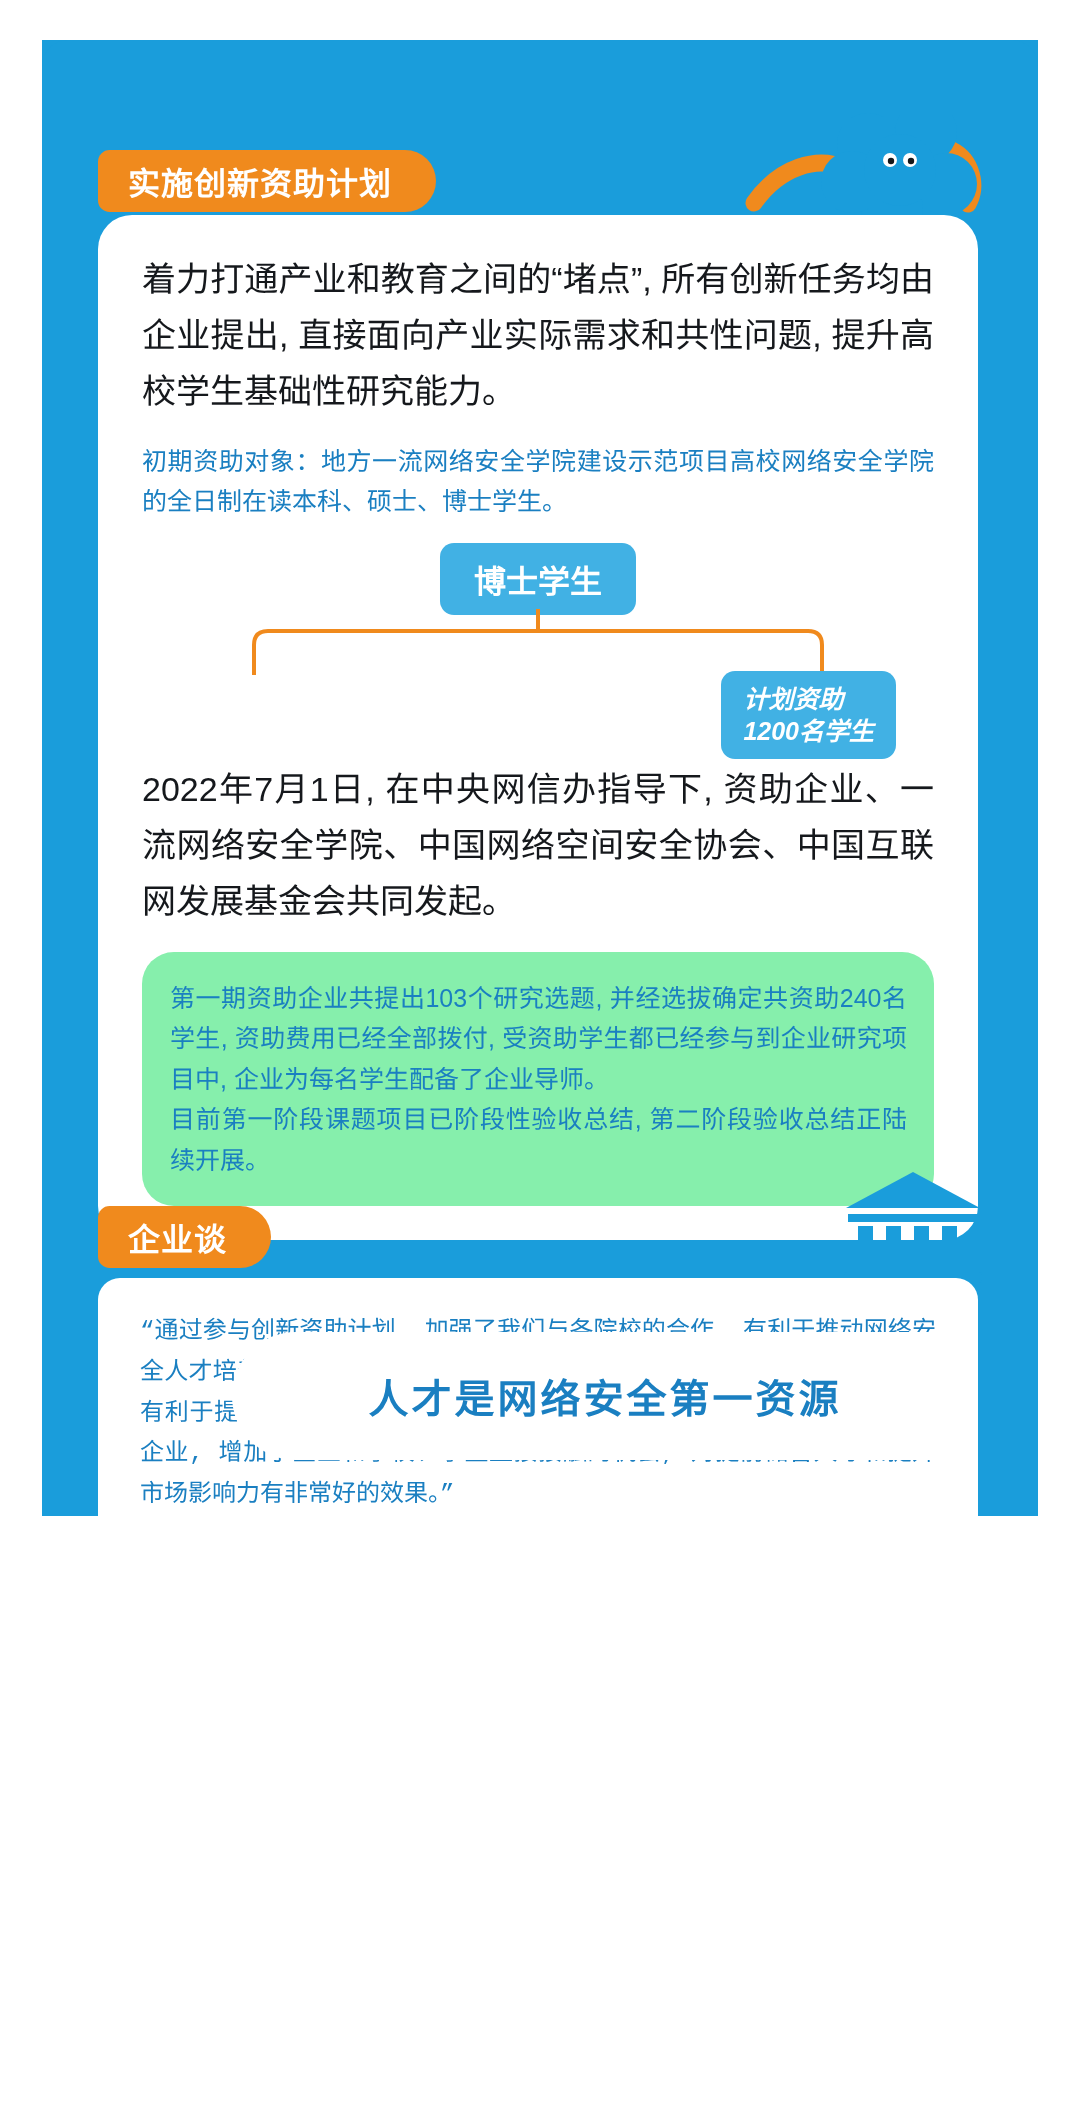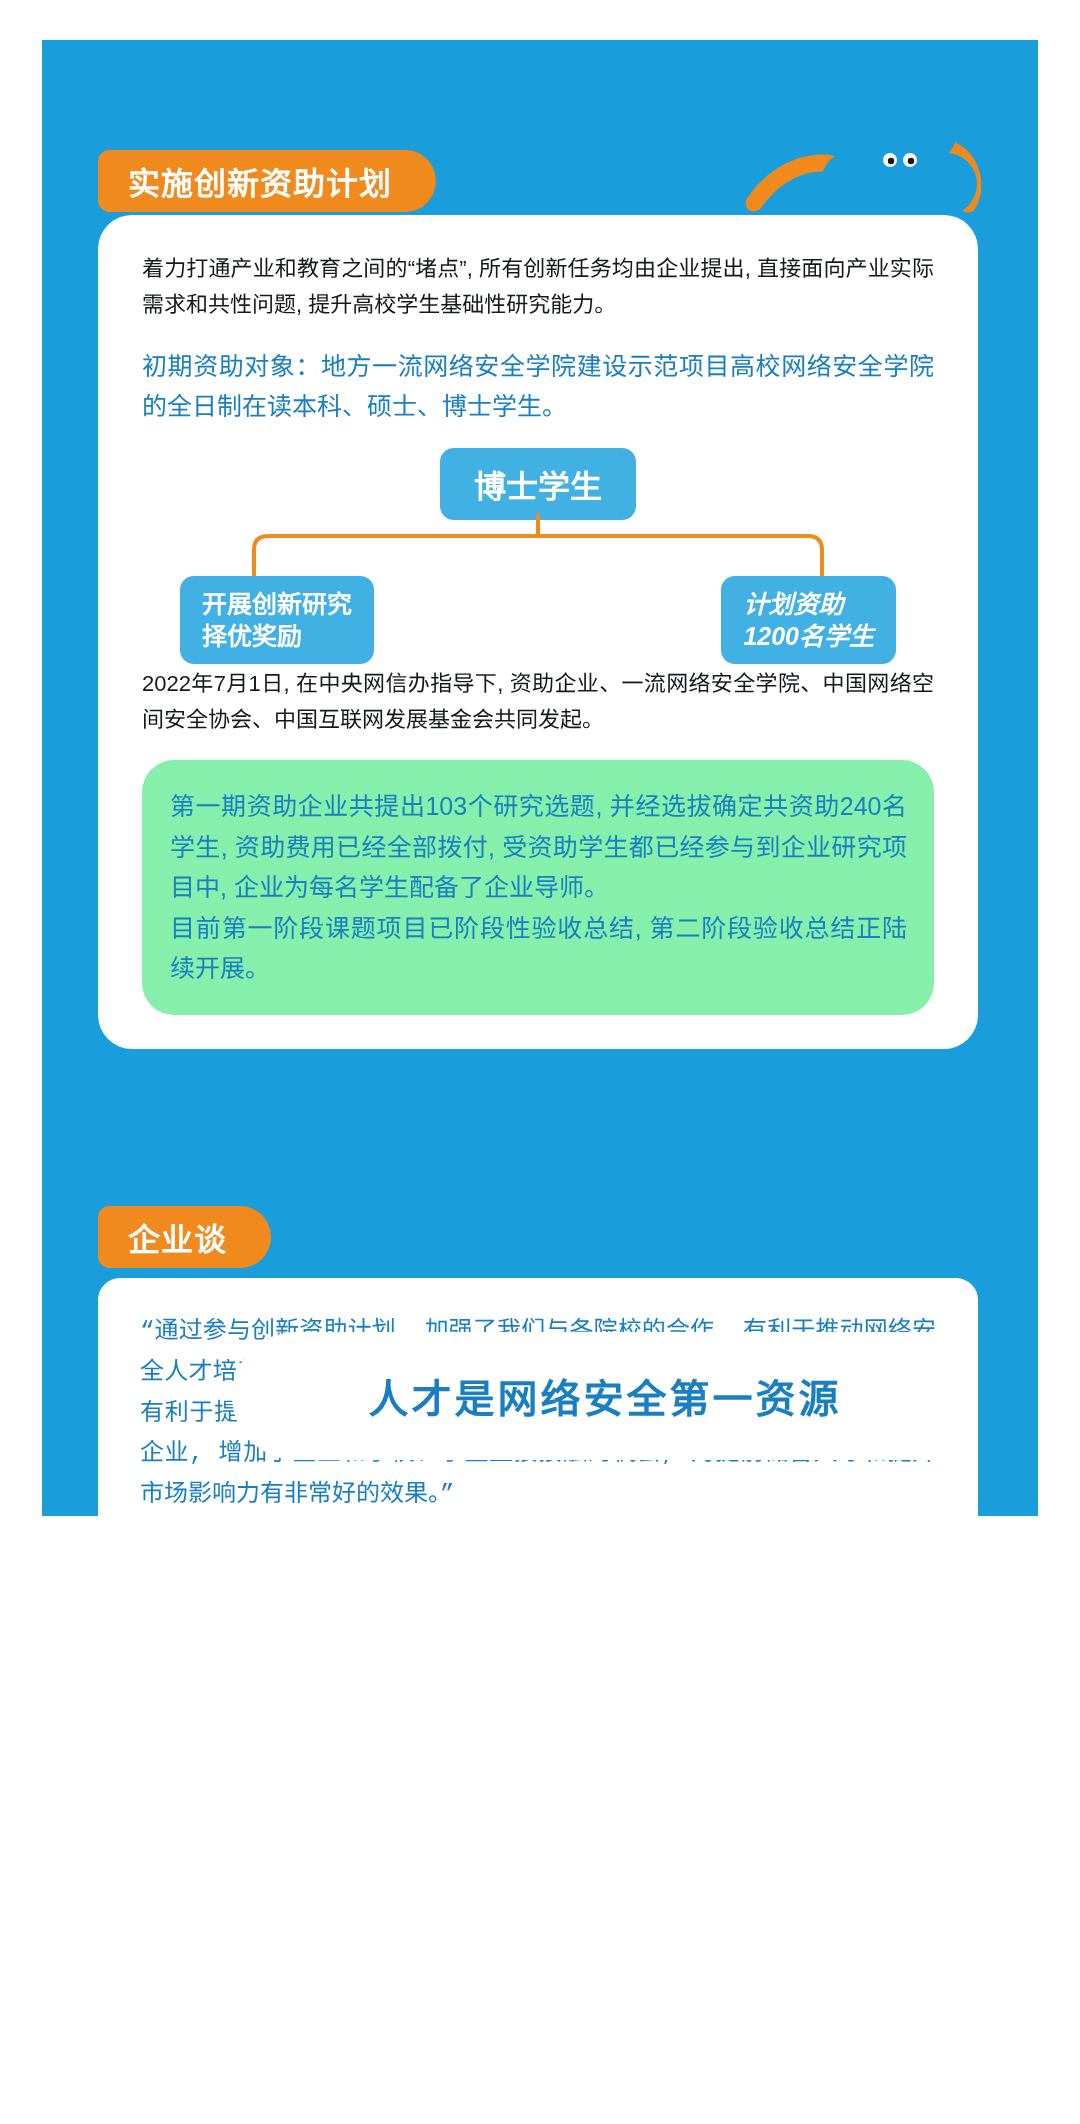--- a/index.html
+++ b/index.html
@@ -63,21 +63,21 @@
     align-items: center;
     padding: 0 44px 0 30px;
     color: #ffffff;
     font-size: 32px;
     font-weight: bold;
     letter-spacing: 1px;
     white-space: nowrap;
   }
 
   .para {
-    font-size: 22px;
+    font-size: 34px;
     line-height: 1.65;
     color: #15181c;
     margin: 0 0 22px 0;
     text-align: justify;
   }
   .para.blue {
     color: #1a7fc1;
     font-size: 25px;
     line-height: 1.6;
   }
@@ -220,22 +220,20 @@
 
     <p class="para">着力打通产业和教育之间的“堵点”, 所有创新任务均由企业提出, 直接面向产业实际需求和共性问题, 提升高校学生基础性研究能力。</p>
     <p class="para blue">初期资助对象：地方一流网络安全学院建设示范项目高校网络安全学院的全日制在读本科、硕士、博士学生。</p>
 
     <div class="flow">
       <div class="flow-top">博士学生</div>
       <svg class="flow-svg" viewBox="0 0 792 70" preserveAspectRatio="none">
         <path d="M396 0 L396 22" stroke="#f08a1d" stroke-width="4" fill="none"></path>
         <path d="M112 66 L112 36 Q112 22 126 22 L666 22 Q680 22 680 36 L680 66" stroke="#f08a1d" stroke-width="4" fill="none"></path>
       </svg>
-      <div class="flow-leaf left">开展创新研究
-择优奖励</div>
       <div class="flow-leaf right">计划资助
 1200名学生</div>
     </div>
 
     <p class="para">2022年7月1日, 在中央网信办指导下, 资助企业、一流网络安全学院、中国网络空间安全协会、中国互联网发展基金会共同发起。</p>
 
     <div class="note">
       <p style="white-space:pre-line;">第一期资助企业共提出103个研究选题, 并经选拔确定共资助240名学生, 资助费用已经全部拨付, 受资助学生都已经参与到企业研究项目中, 企业为每名学生配备了企业导师。
 目前第一阶段课题项目已阶段性验收总结, 第二阶段验收总结正陆续开展。</p>
     </div>

